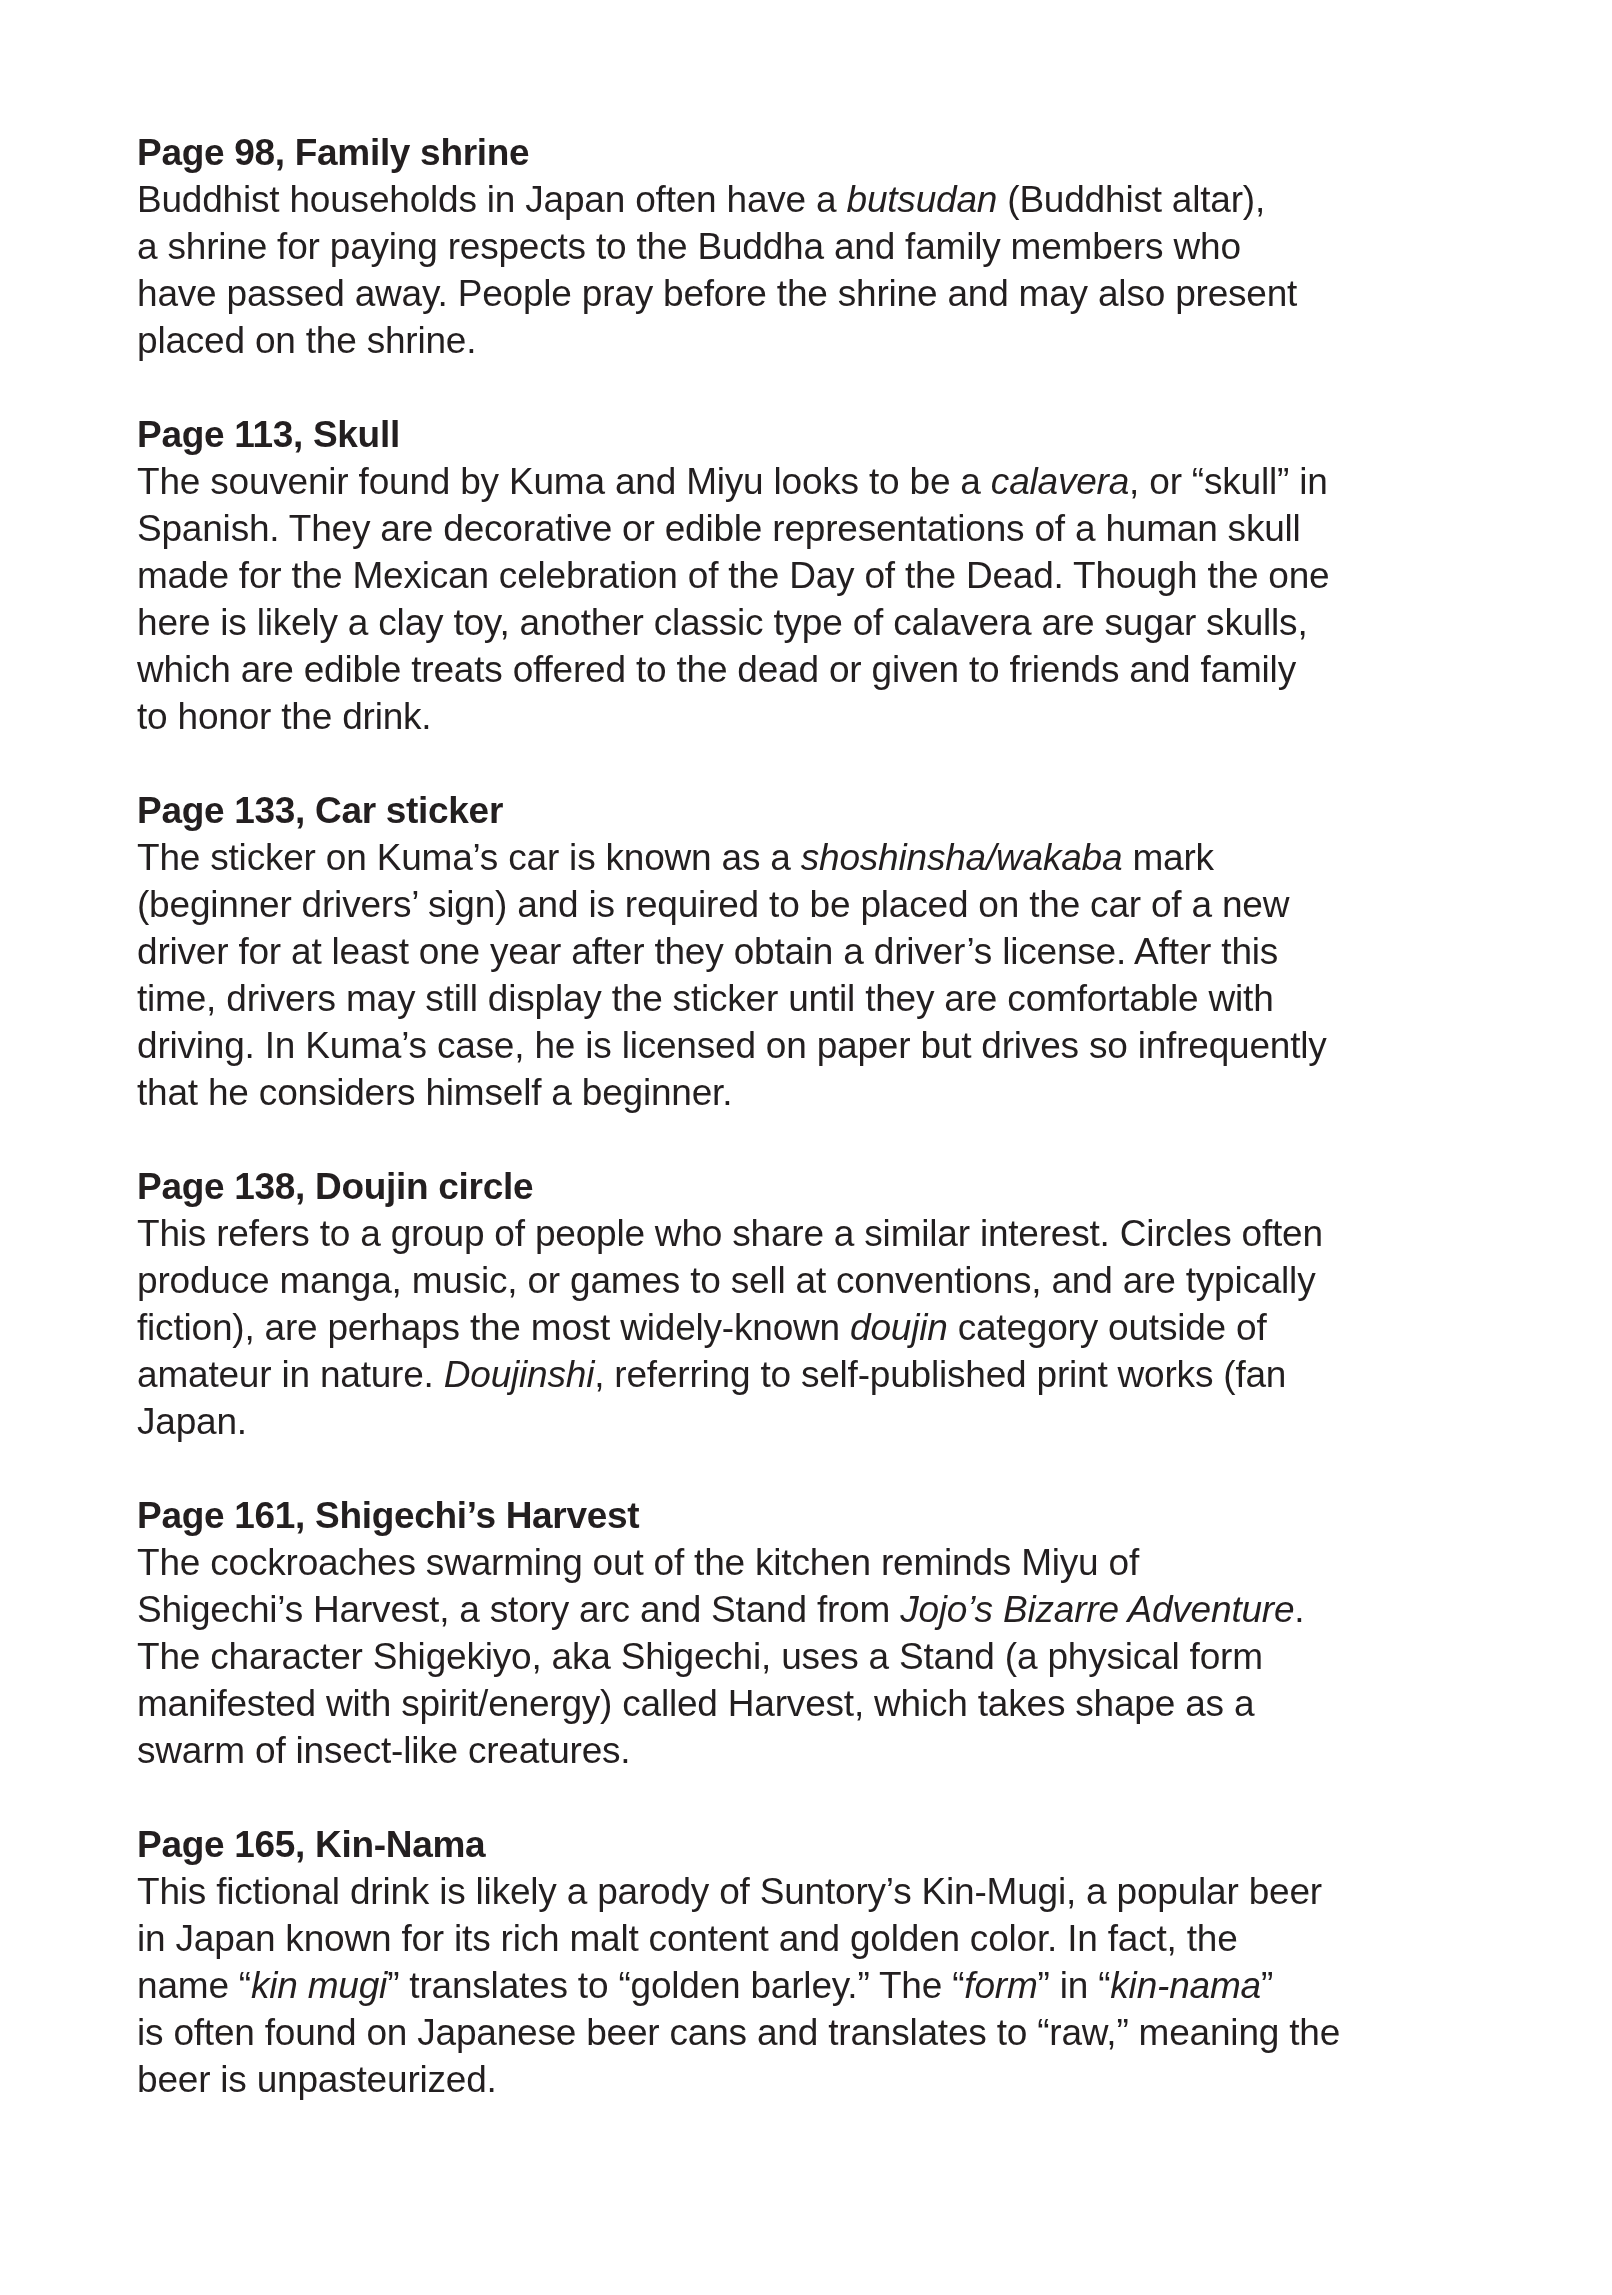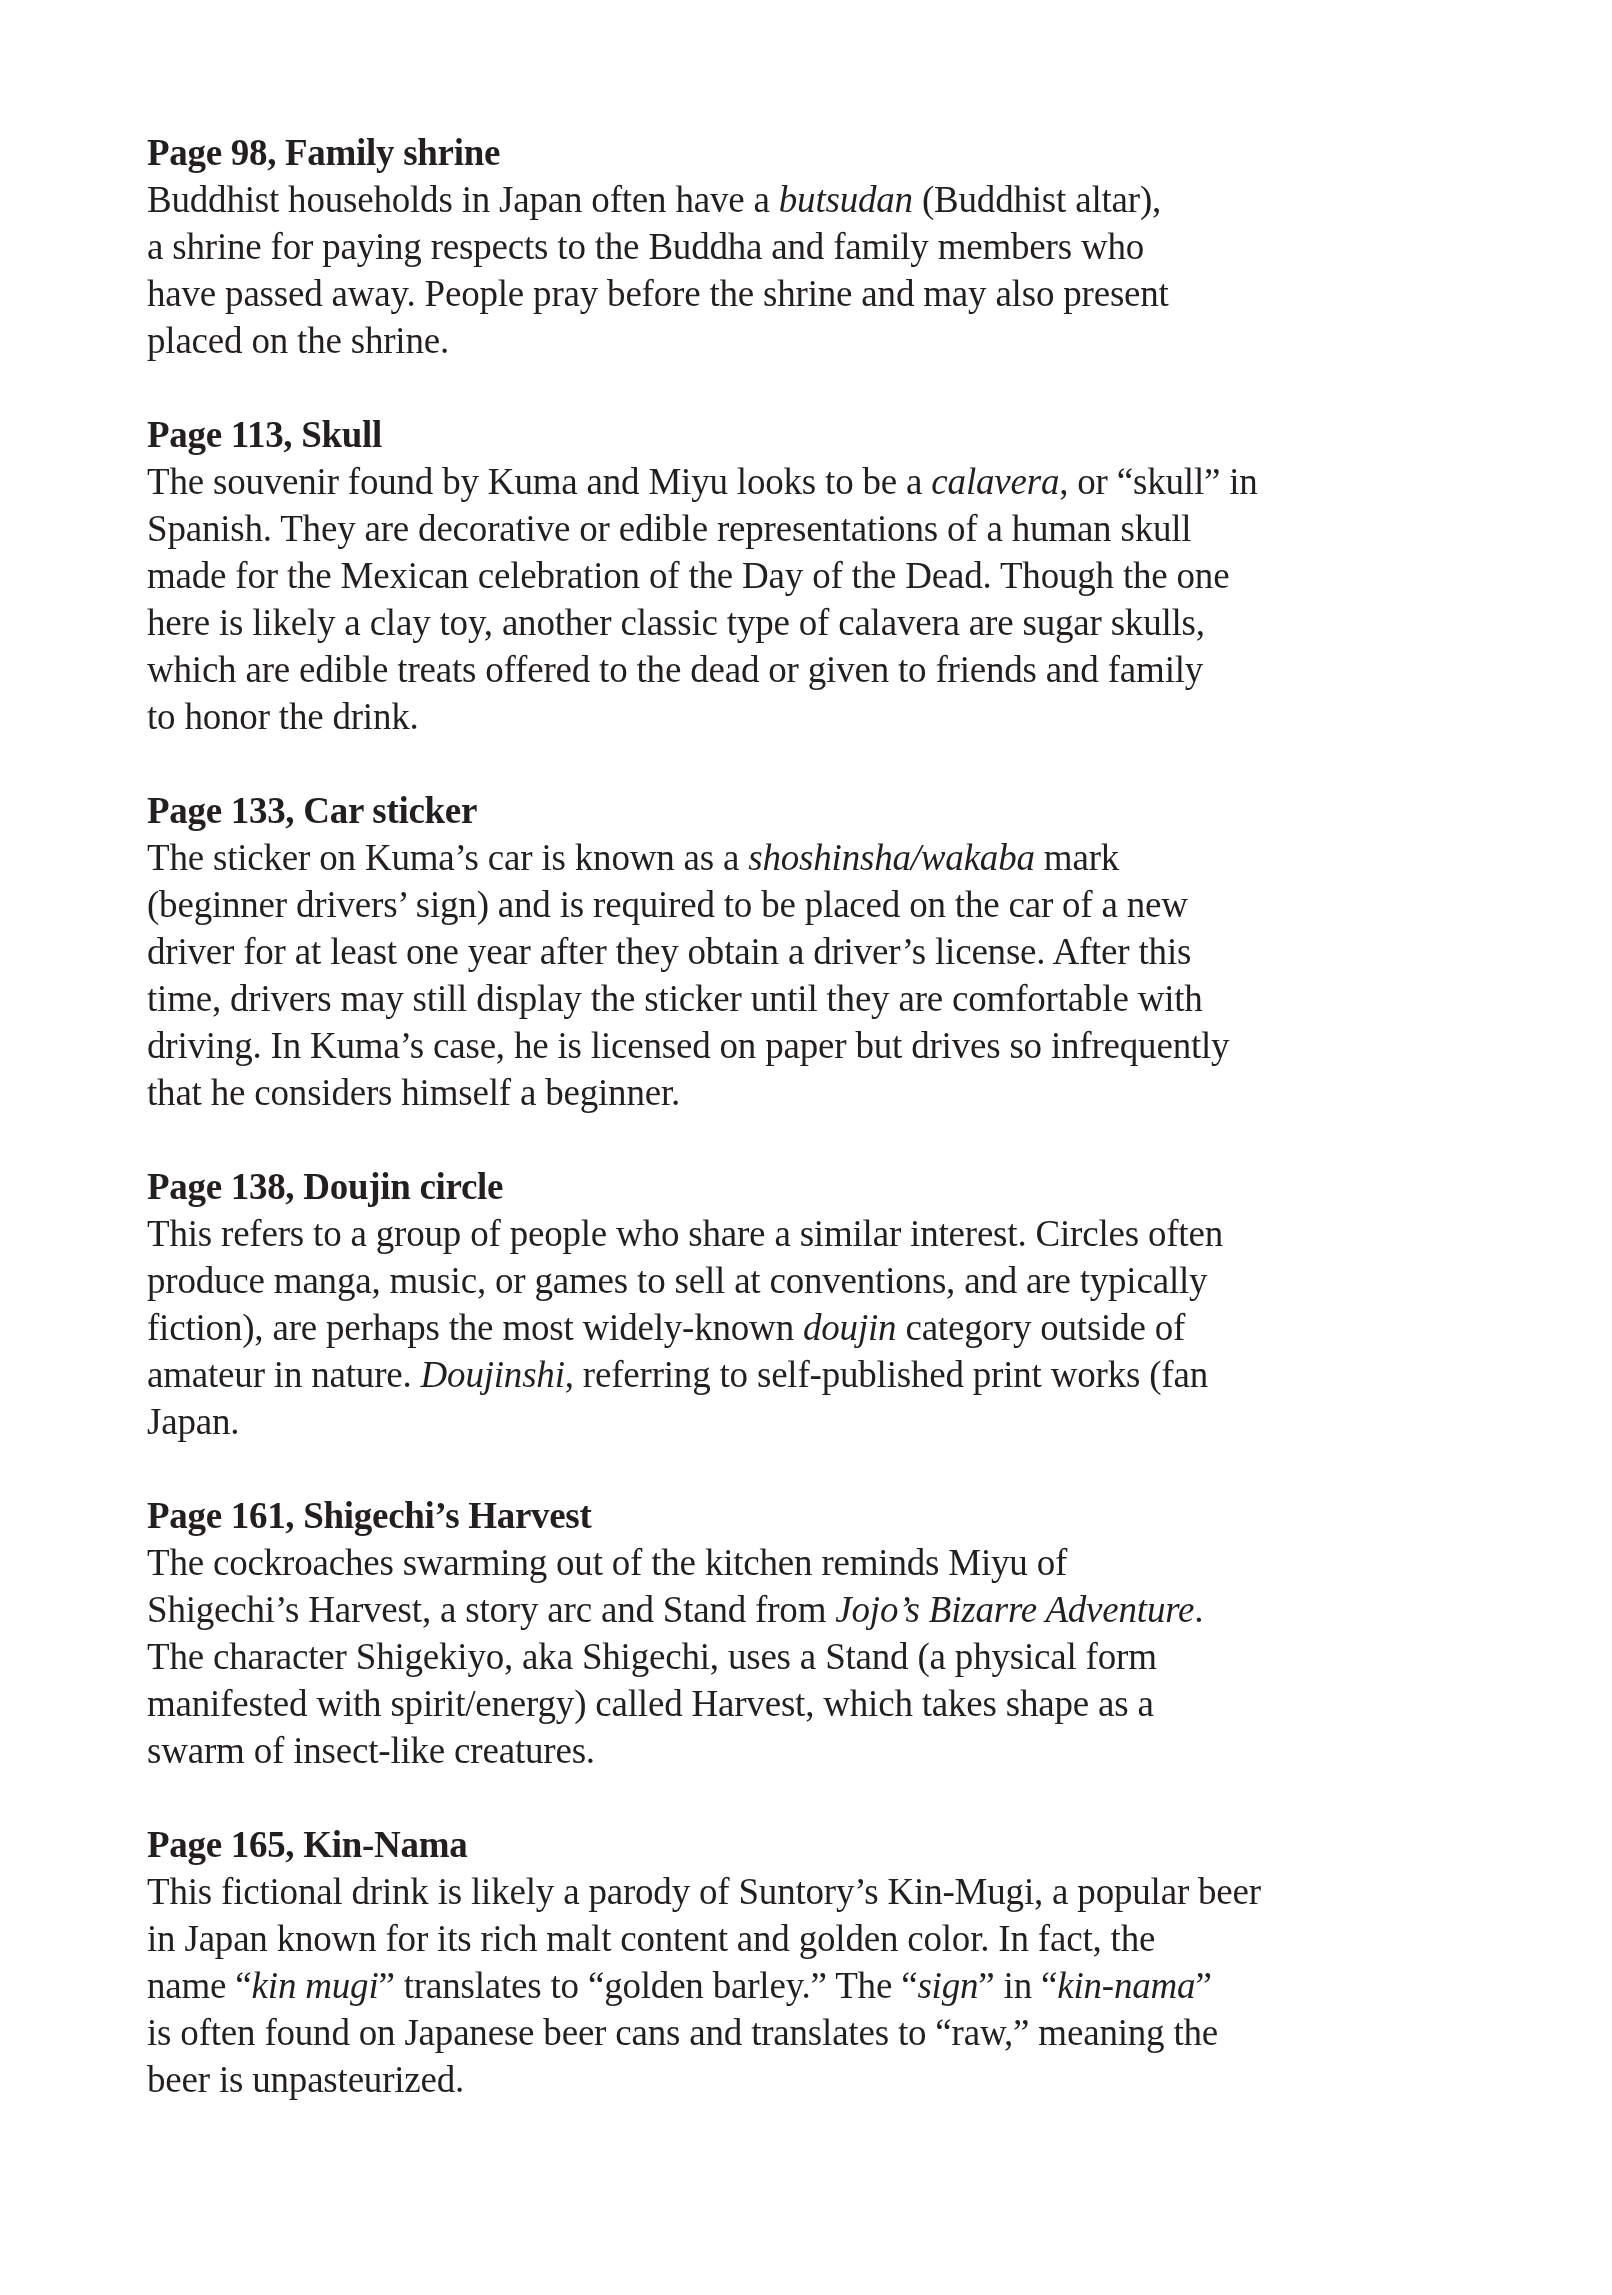--- a/index.html
+++ b/index.html
@@ -19,22 +19,21 @@
     inset: 0;
     background: #ffffff;
   }
   .notes {
     position: absolute;
     left: 133px;
     top: 129px;
     width: 1359px;
   }
   .note {
-    margin: 0 0 47px 14px;
-    font-family: Liberation Serif, serif;
+    margin: 0 0 47px 4px;
   }
   .note-heading {
     margin: 0;
     font-size: 37px;
     line-height: 47px;
     font-weight: 700;
     letter-spacing: -0.3px;
     color: #231f20;
     white-space: pre;
   }
@@ -94,19 +93,19 @@
         <div class="note-line">The cockroaches swarming out of the kitchen reminds Miyu of</div>
         <div class="note-line">Shigechi’s Harvest, a story arc and Stand from <em>Jojo’s Bizarre Adventure</em>.</div>
         <div class="note-line">The character Shigekiyo, aka Shigechi, uses a Stand (a physical form</div>
         <div class="note-line">manifested with spirit/energy) called Harvest, which takes shape as a</div>
         <div class="note-line">swarm of insect-like creatures.</div>
       </section>
       <section class="note">
         <h2 class="note-heading">Page 165, Kin-Nama</h2>
         <div class="note-line">This fictional drink is likely a parody of Suntory’s Kin-Mugi, a popular beer</div>
         <div class="note-line">in Japan known for its rich malt content and golden color. In fact, the</div>
-        <div class="note-line">name “<em>kin mugi</em>” translates to “golden barley.” The “<em>sign</em>” in “<em>kin-nama</em>”</div>
+        <div class="note-line">name “<em>kin mugi</em>” translates to “golden barley.” The “<em>form</em>” in “<em>kin-nama</em>”</div>
         <div class="note-line">is often found on Japanese beer cans and translates to “raw,” meaning the</div>
         <div class="note-line">beer is unpasteurized.</div>
       </section>
     </div>
 </div>
 
 
 </body></html>

